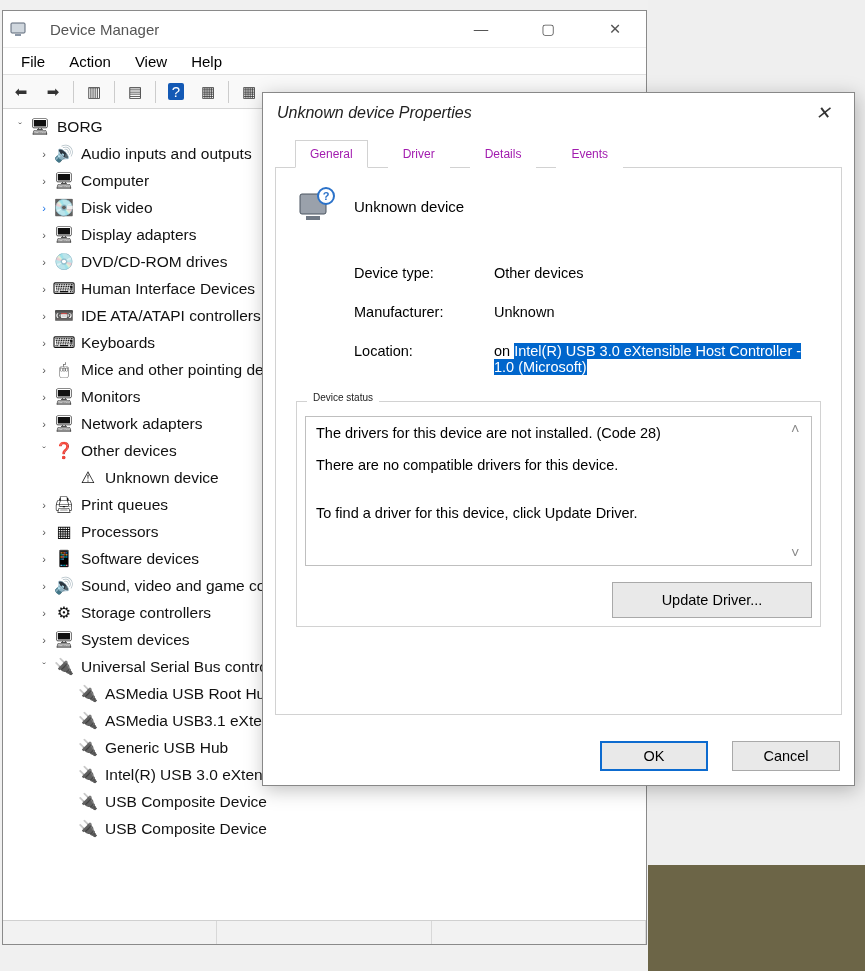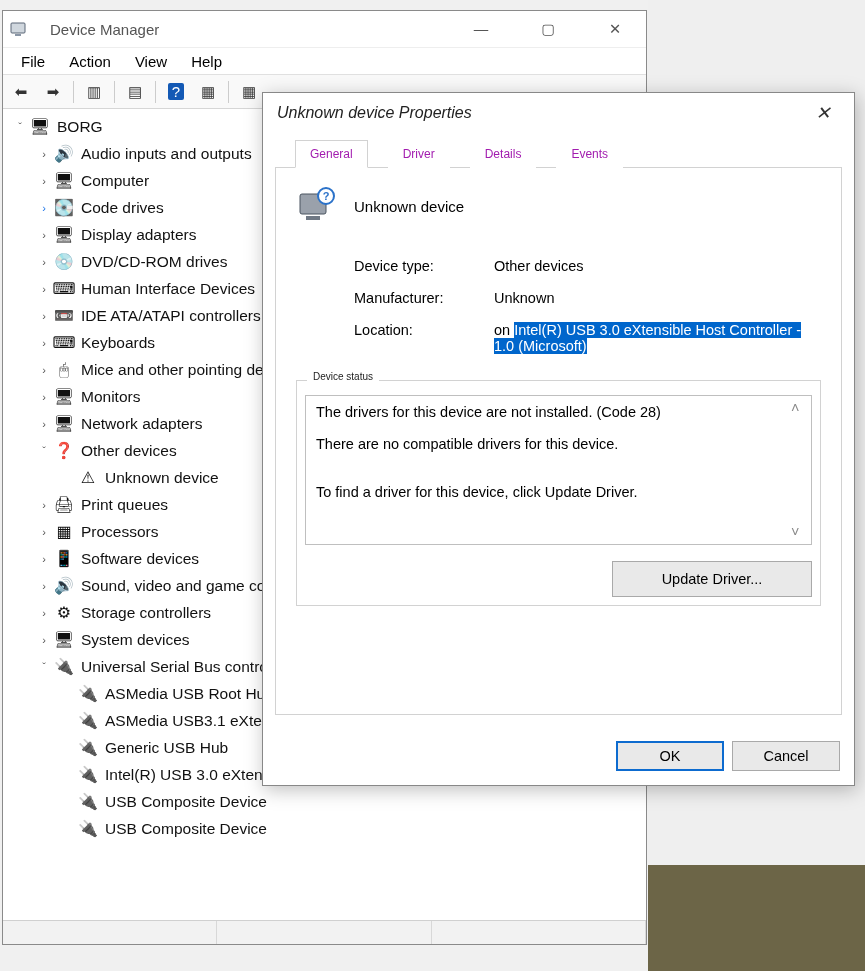--- a/index.html
+++ b/index.html
@@ -178,21 +178,21 @@
   .tab-pane {
     border: 1px solid #d2d2d2;
     border-top: none;
     flex: 1;
     padding: 18px 20px 16px 20px;
     display: flex; flex-direction: column;
   }
   .dev-head { display:flex; align-items:center; gap: 18px; margin-bottom: 24px;}
   .dev-head .big-icon { width: 40px; height: 40px; display:flex; align-items:center; justify-content:center; font-size: 30px;}
   .dev-head .name { font-size: 15px; }
-  .info-row { display:flex; margin: 8px 0 8px 58px; font-size:14.5px; align-items: flex-start;}
+  .info-row { display:flex; margin: 15px 0 8px 58px; font-size:14.5px; align-items: flex-start;}
   .info-row .k { width: 140px; color: #000;}
   .info-row .v { flex:1; color:#000; }
   .sel { background:#0066cc; color:#fff; }
   .fieldset {
     border: 1px solid #d2d2d2;
     margin-top: 18px;
     padding: 0;
     position: relative;
   }
   .fieldset .legend {
@@ -220,21 +220,21 @@
   }
   .update-wrap { text-align:right; padding: 6px 8px 0 0;}
   .update-btn {
     width: 200px; height: 36px;
     border: 1px solid #a9a9a9;
     background: #e9e9e9;
     font-size: 14.5px;
     cursor: default;
   }
   .btnrow {
-    display:flex; justify-content:flex-end; gap: 8px;
+    display:flex; justify-content:flex-end; gap: 24px;
     padding: 14px 14px 14px 7px;
   }
   .dlgbtn {
     width: 108px; height: 30px;
     border: 1px solid #a9a9a9;
     background: #e9e9e9;
     font-size: 14.5px;
     cursor: default;
   }
   .dlgbtn.primary { border: 2px solid #0d6bcf; }
@@ -318,21 +318,21 @@
             <span class="lbl">Audio inputs and outputs</span>
           </div>
           <div class="row">
             <span class="arrow">›</span>
             <span class="icon">🖥</span>
             <span class="lbl">Computer</span>
           </div>
           <div class="row">
             <span class="arrow blue">›</span>
             <span class="icon">💽</span>
-            <span class="lbl">Code drives</span>
+            <span class="lbl">Disk video</span>
           </div>
           <div class="row">
             <span class="arrow">›</span>
             <span class="icon">🖥</span>
             <span class="lbl">Display adapters</span>
           </div>
           <div class="row">
             <span class="arrow">›</span>
             <span class="icon">💿</span>
             <span class="lbl">DVD/CD-ROM drives</span>

